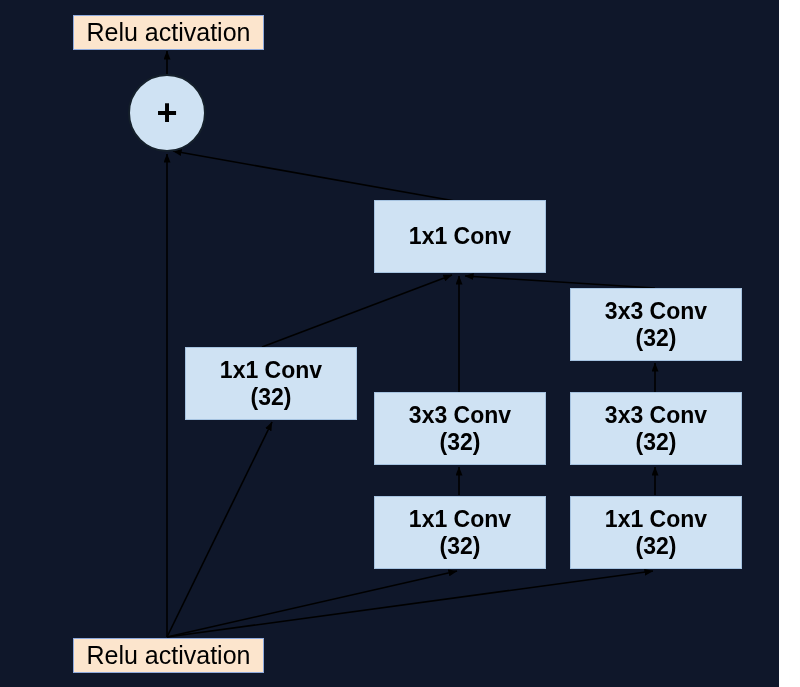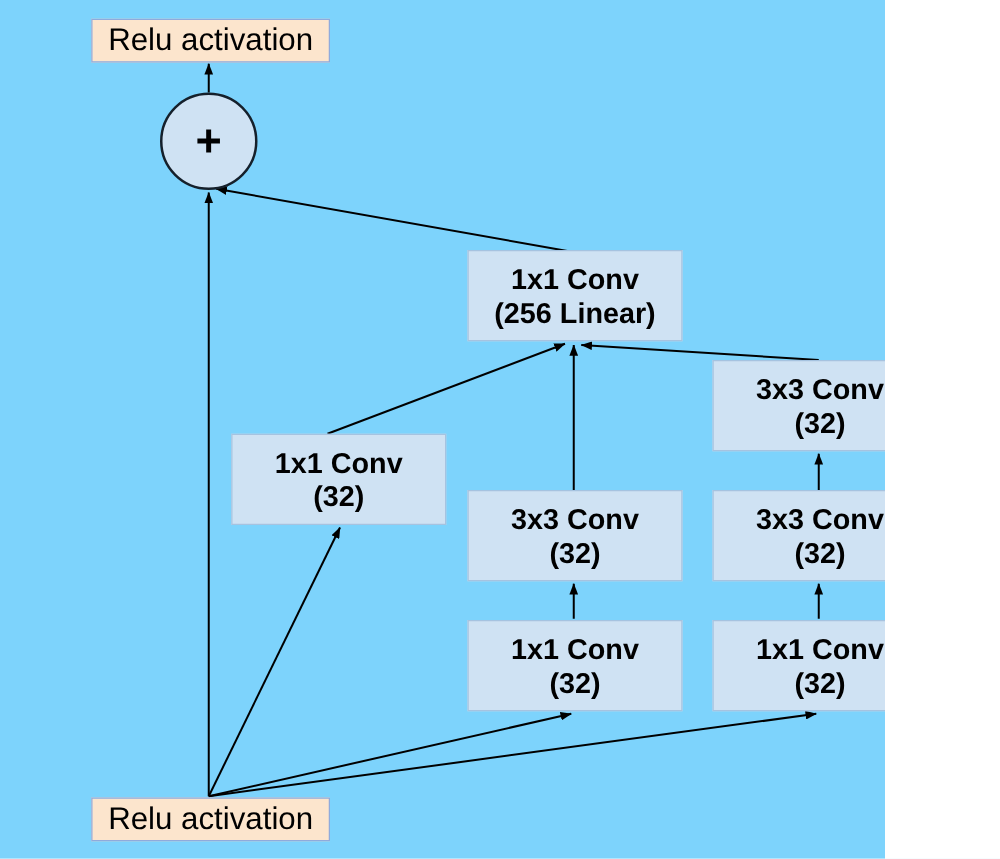--- a/index.html
+++ b/index.html
@@ -6,23 +6,23 @@
   html, body {
     margin: 0;
     padding: 0;
     background: #ffffff;
   }
   body {
     font-family: "Liberation Sans", sans-serif;
   }
   #diagram-root {
     position: relative;
-    width: 708px;
+    width: 779px;
     height: 687px;
-    background: #7dd3fc;
+    background: #0f172a;
     overflow: hidden;
   }
   #edge-layer {
     position: absolute;
     left: 0;
     top: 0;
     width: 800px;
     height: 687px;
     pointer-events: none;
   }
@@ -111,21 +111,20 @@
   <div class="node node-box fill-orange" style="left:73px; top:15px; width:191px; height:35px;">
     <span class="node-line relu-label">Relu activation</span>
   </div>
 
   <div class="node node-circle" style="left:128px; top:74px; width:78px; height:78px;">
     <span class="node-line plus-glyph">+</span>
   </div>
 
   <div class="node node-box fill-blue" style="left:374px; top:200px; width:172px; height:73px;">
     <span class="node-line conv-label">1x1 Conv</span>
-    <span class="node-line conv-label">(256 Linear)</span>
   </div>
 
   <div class="node node-box fill-blue" style="left:570px; top:288px; width:172px; height:73px;">
     <span class="node-line conv-label">3x3 Conv</span>
     <span class="node-line conv-label">(32)</span>
   </div>
 
   <div class="node node-box fill-blue" style="left:185px; top:347px; width:172px; height:73px;">
     <span class="node-line conv-label">1x1 Conv</span>
     <span class="node-line conv-label">(32)</span>

